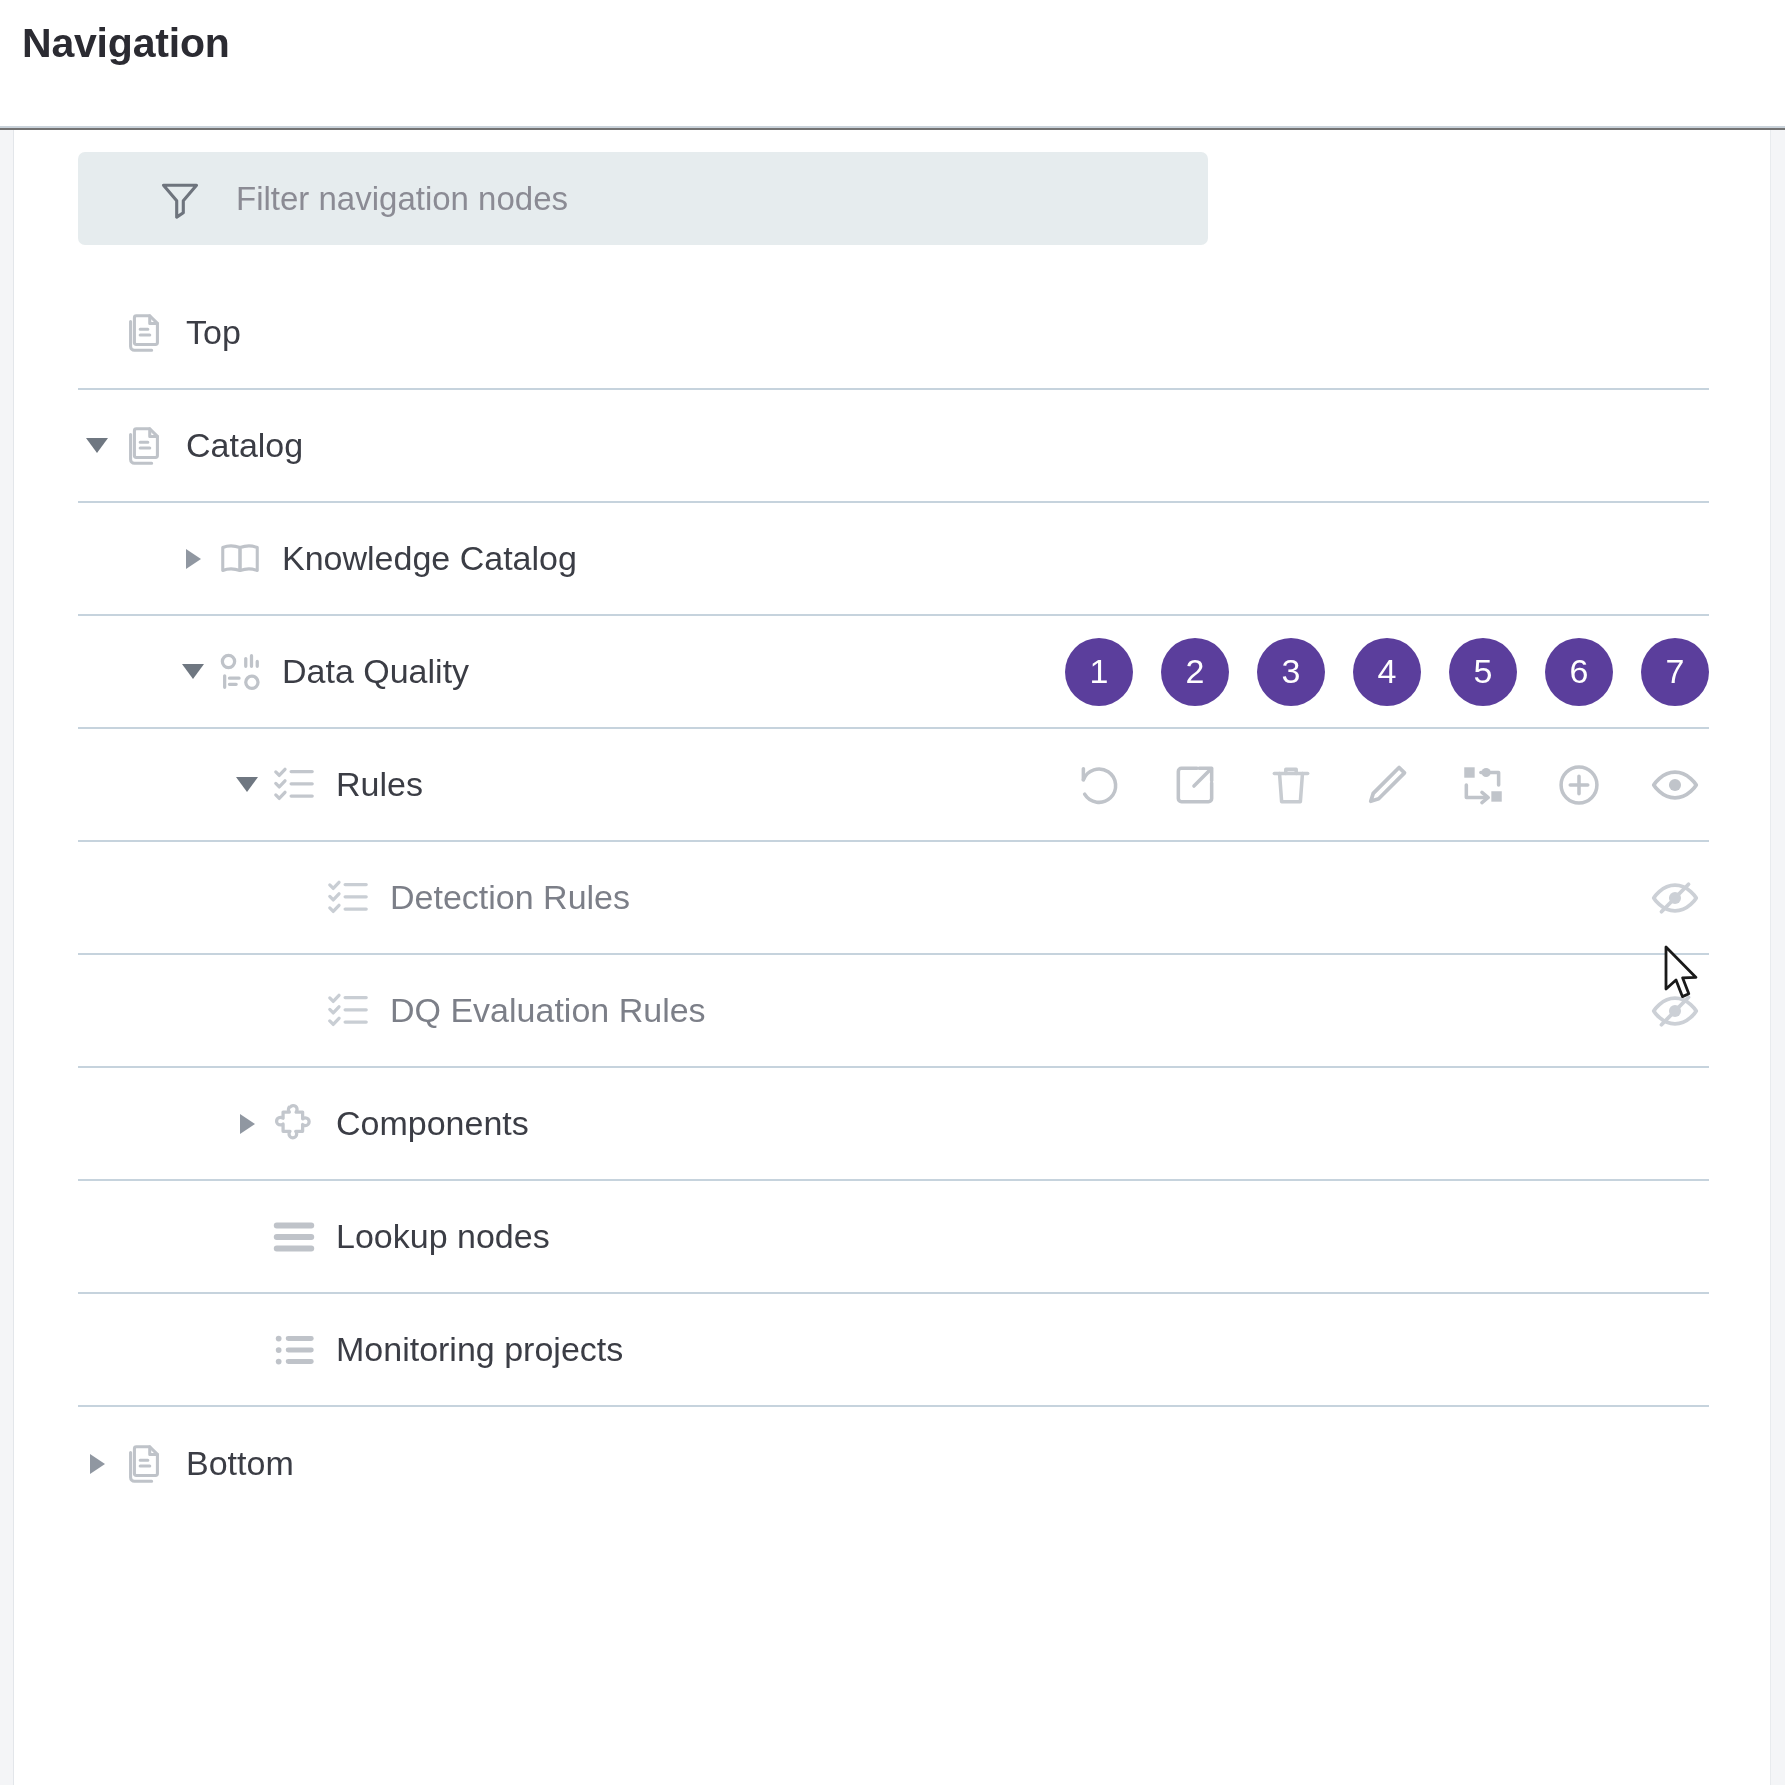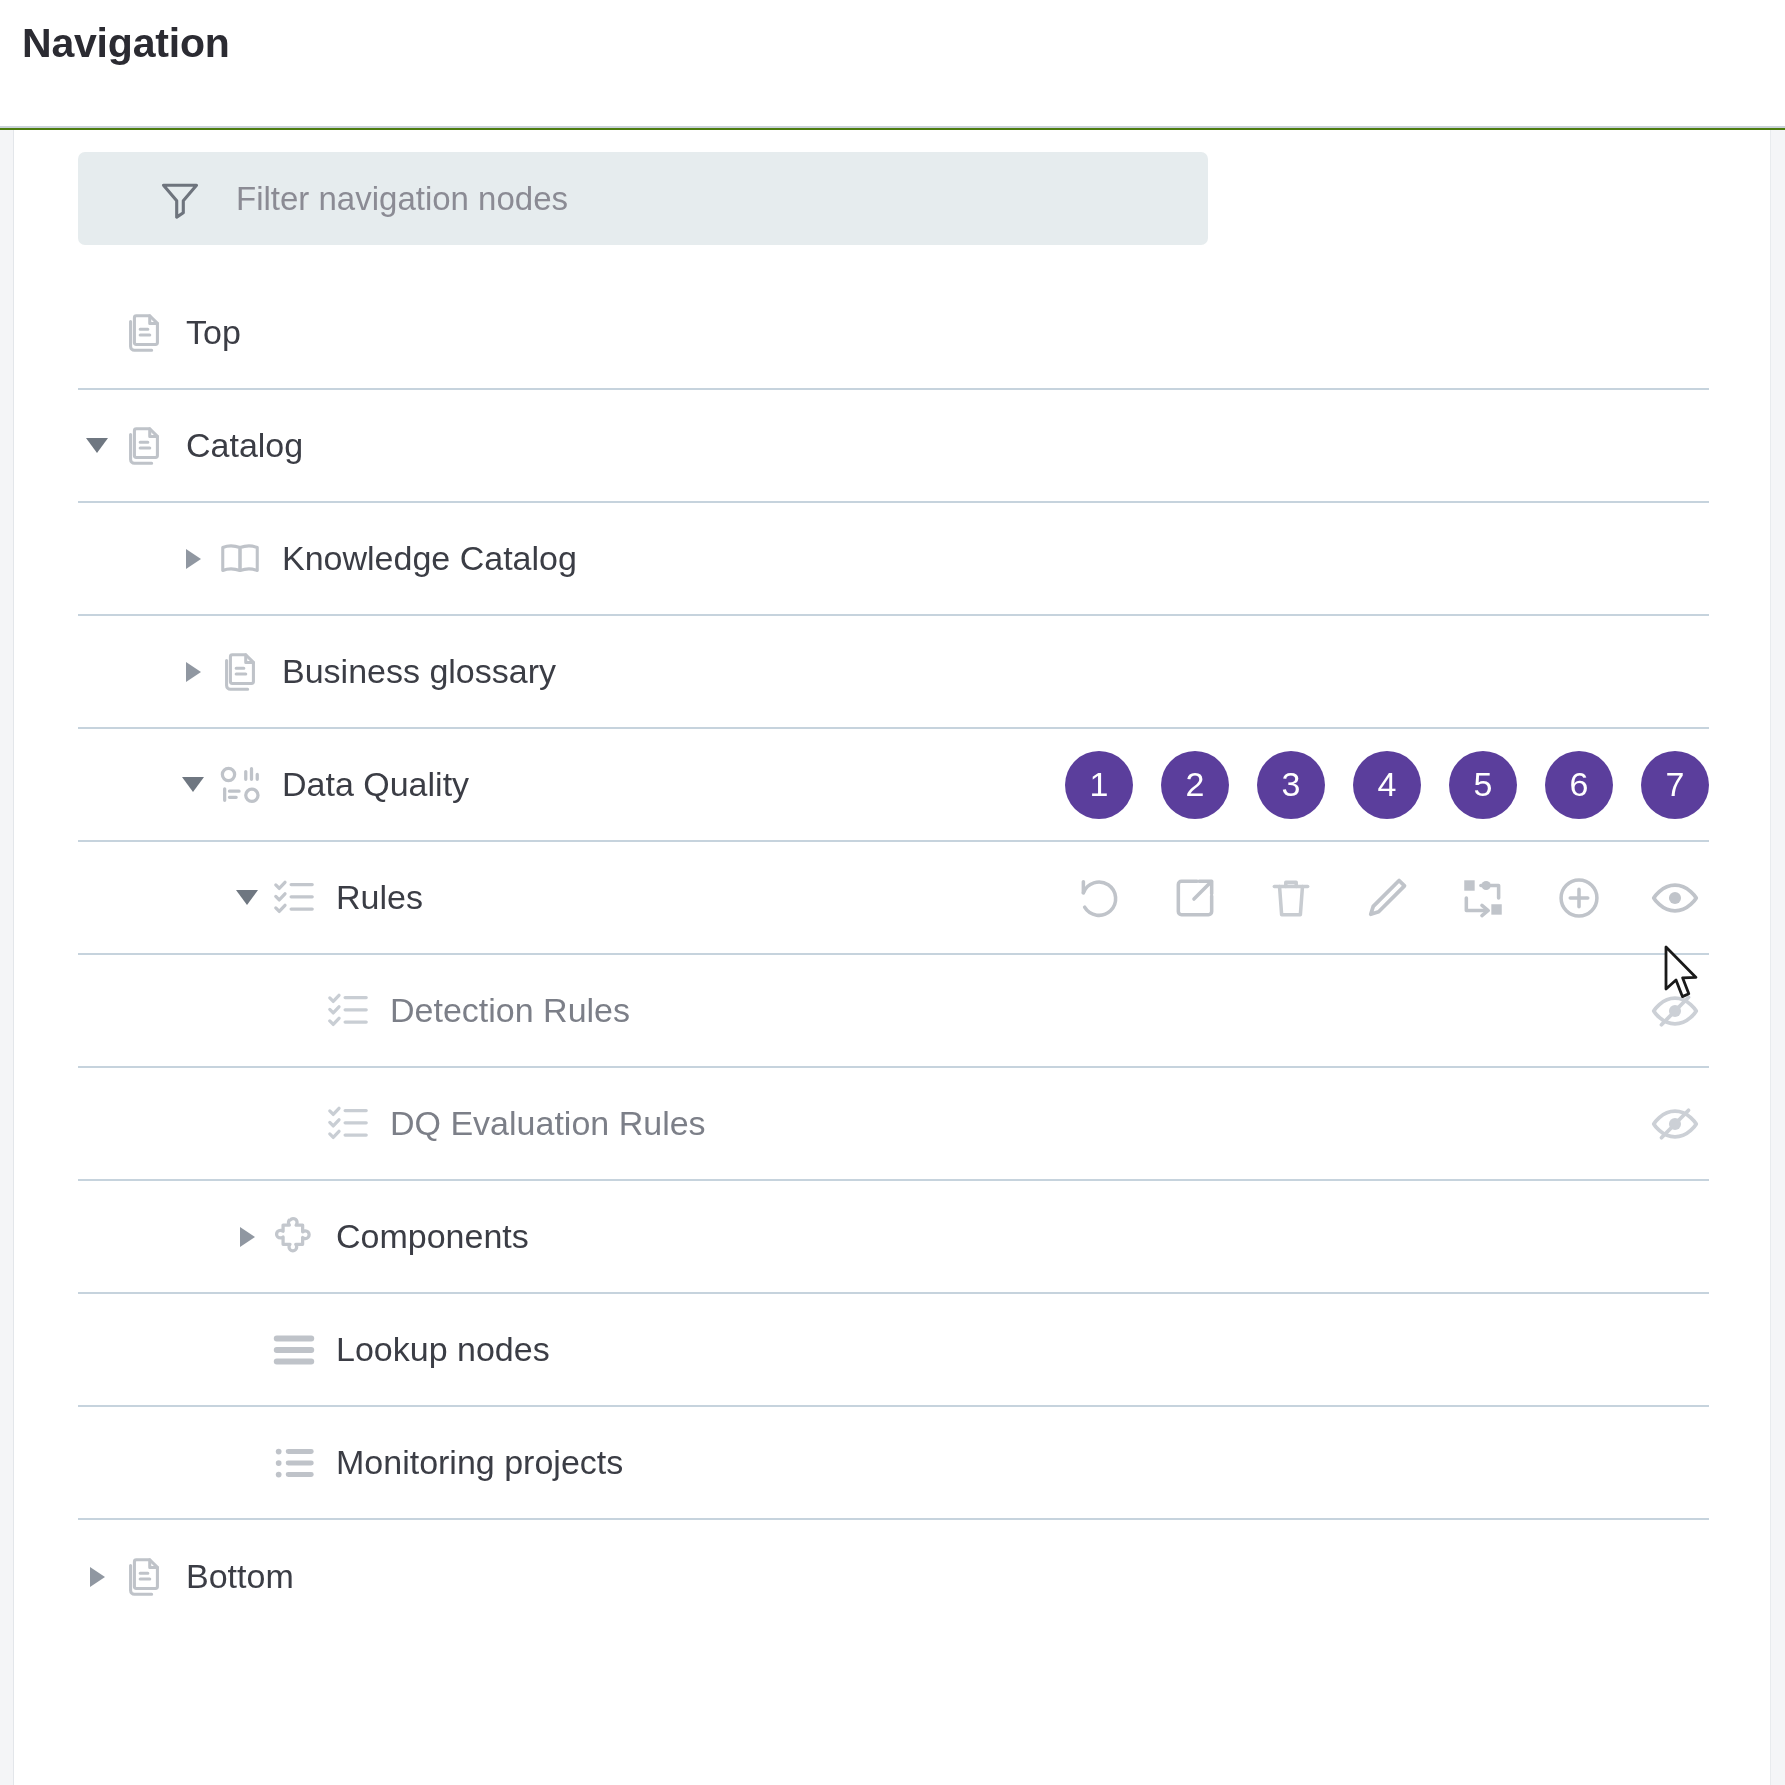--- a/index.html
+++ b/index.html
@@ -2,21 +2,21 @@
 <html><head>
 <meta charset="utf-8">
 <style>
   * { box-sizing: border-box; margin: 0; padding: 0; }
   html, body {
     width: 1785px; height: 1785px;
     font-family: "Liberation Sans", sans-serif;
     background: #ffffff;
     overflow: hidden;
   }
-  #app { position: relative; width: 1785px; height: 1785px; background: #4d7c0f; }
+  #app { position: relative; width: 1785px; height: 1785px; background: #737373; }
 
   
   .header {
     position: absolute; left: 0; top: 0; width: 1785px; height: 128px;
     background: #ffffff;
     border-bottom: 2px solid #c9d2da;
   }
   .header-title {
     position: absolute; left: 22px; top: 20px;
     font-size: 41px; font-weight: bold; color: #2b2b32;
@@ -199,36 +199,20 @@
           <span class="nicon">
             <svg width="46" height="46" viewBox="0 0 24 24" fill="none" stroke="#bfc3c9" stroke-width="1.6" stroke-linecap="round" stroke-linejoin="round">
               <path d="M3 6c3-1.2 5.5-1.2 9 0v12c-3.5-1.2-6-1.2-9 0V6z"></path>
               <path d="M21 6c-3-1.2-5.5-1.2-9 0v12c3.5-1.2 6-1.2 9 0V6z"></path>
             </svg>
           </span>
           <span class="label">Knowledge Catalog</span>
         </div>
       </div>
 
-      <div class="row">
-        <div class="row-left ind-1">
-          <span class="chev">
-              <i class="tri-right"></i>
-            </span>
-          <span class="nicon">
-            <svg width="46" height="46" viewBox="0 0 24 24" fill="none" stroke="#bfc3c9" stroke-width="1.6" stroke-linecap="round" stroke-linejoin="round">
-              <path d="M8 3h7l4 4v10a1 1 0 0 1-1 1H8a1 1 0 0 1-1-1V4a1 1 0 0 1 1-1z"></path>
-              <path d="M15 3v4h4"></path>
-              <path d="M10 10h4M10 13h5"></path>
-              <path d="M5 6v13a2 2 0 0 0 2 2h9"></path>
-            </svg>
-          </span>
-          <span class="label">Business glossary</span>
-        </div>
-      </div>
 
       <div class="row">
         <div class="row-left ind-1">
           <span class="chev">
               <i class="tri-down"></i>
             </span>
           <span class="nicon">
             <svg width="46" height="46" viewBox="0 0 24 24" fill="none" stroke="#bfc3c9" stroke-width="1.7" stroke-linecap="round" stroke-linejoin="round">
               <circle cx="6" cy="6.5" r="3.2"></circle>
               <path d="M15 9V5M18 9V3.5M21 9V6.5"></path>

